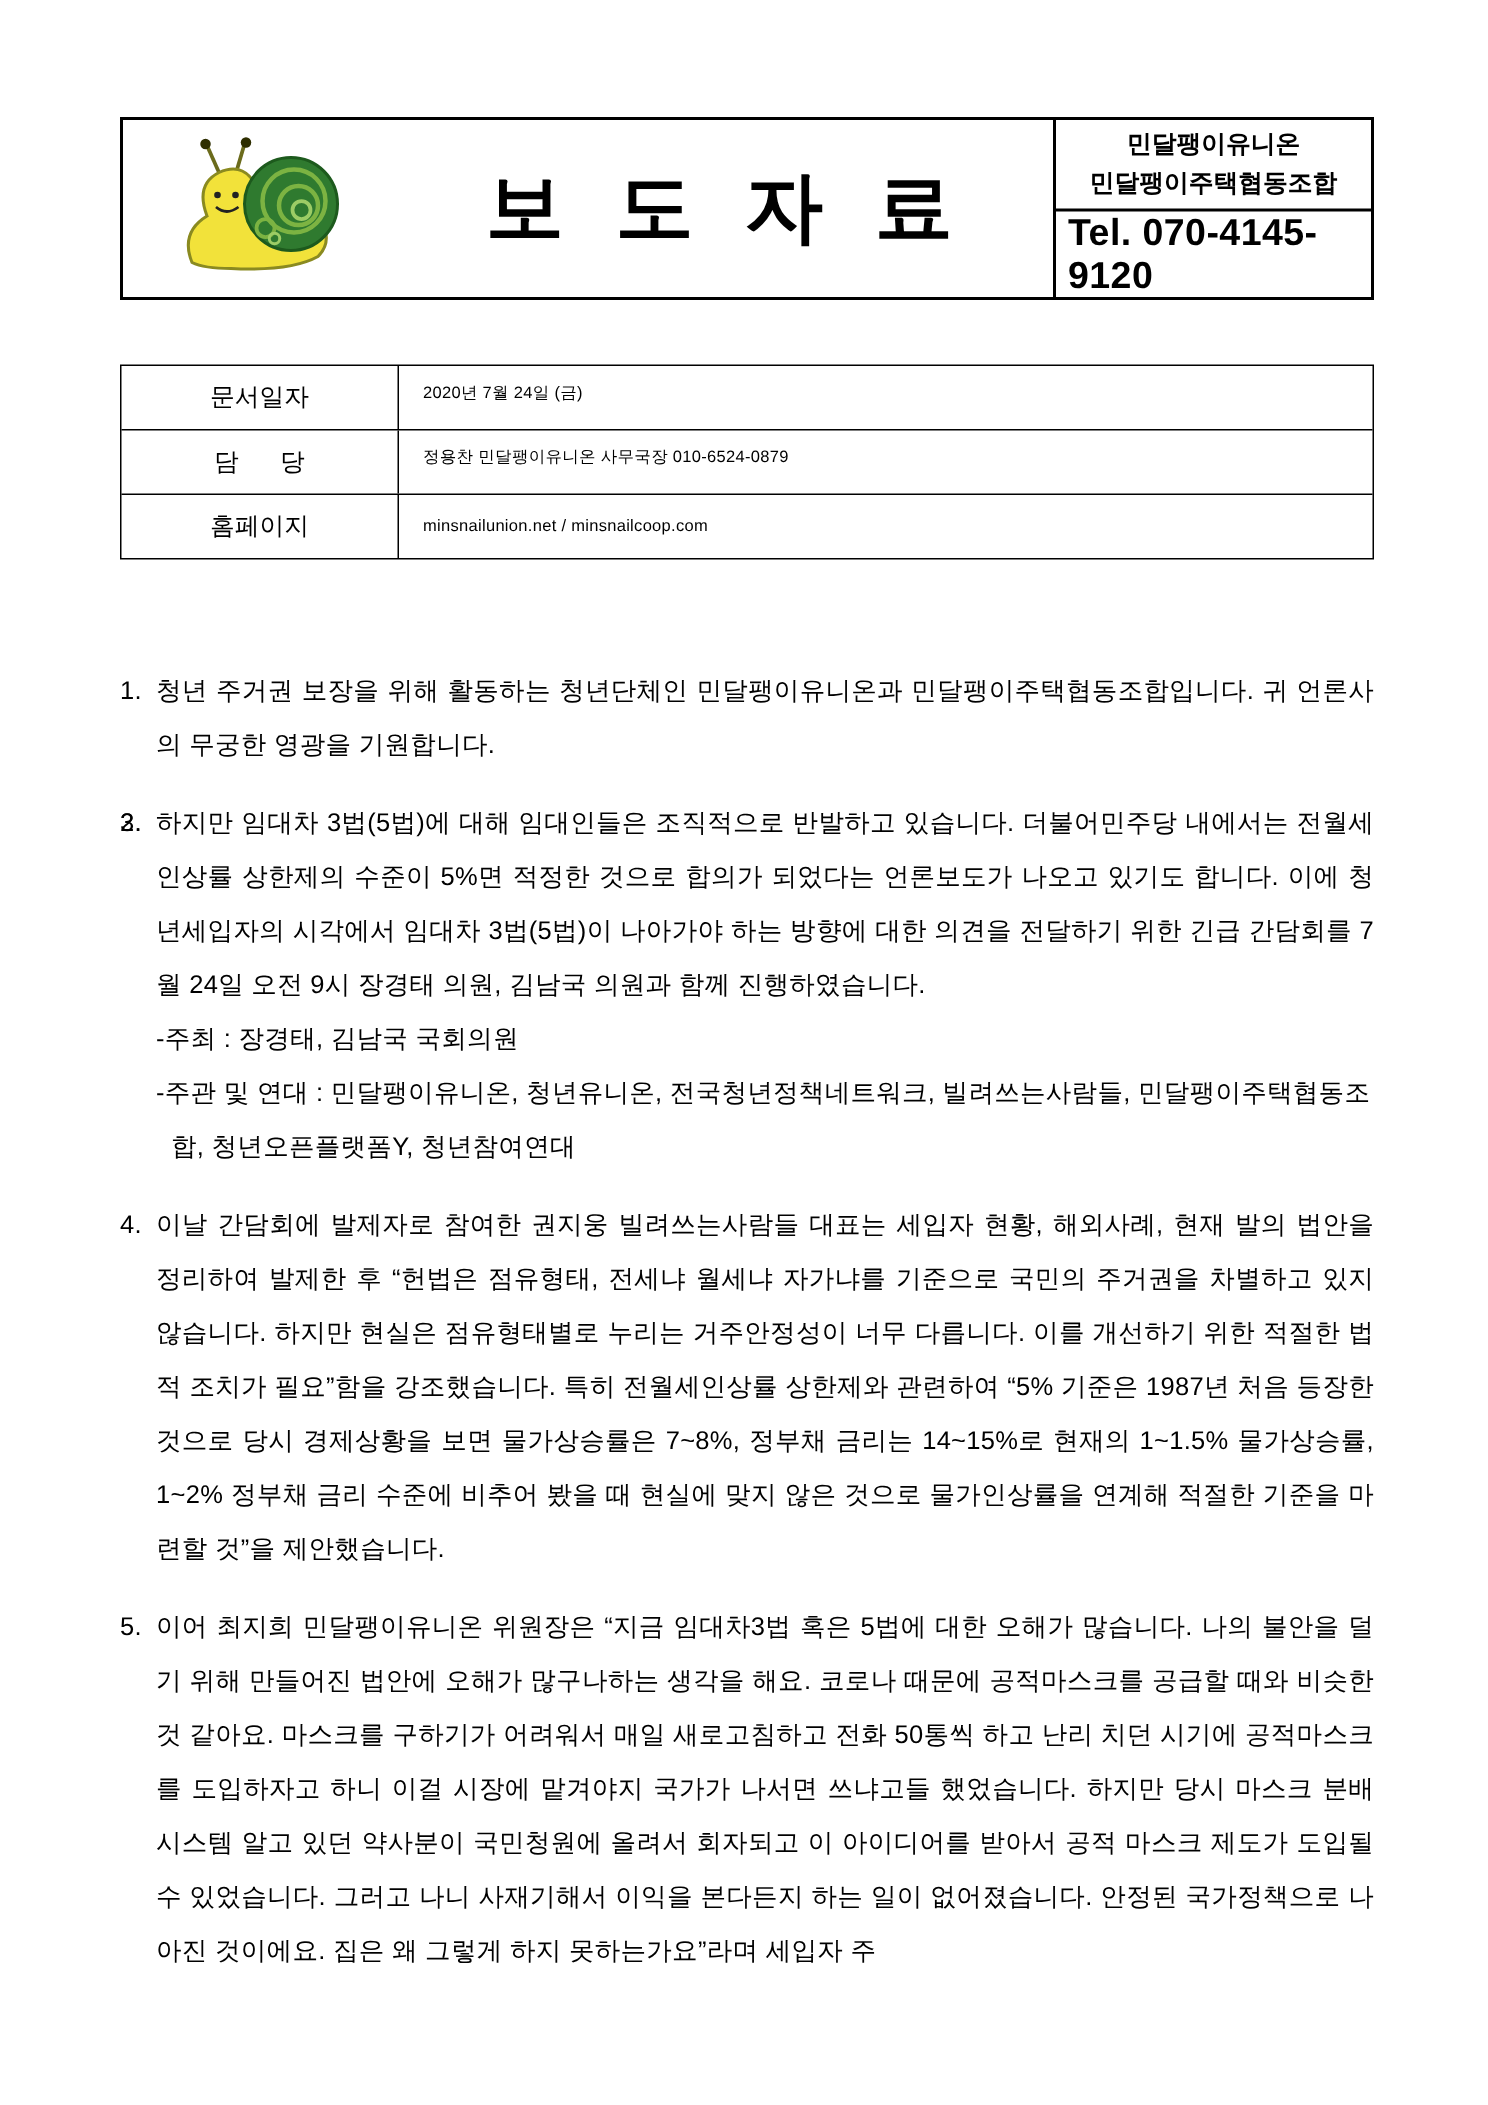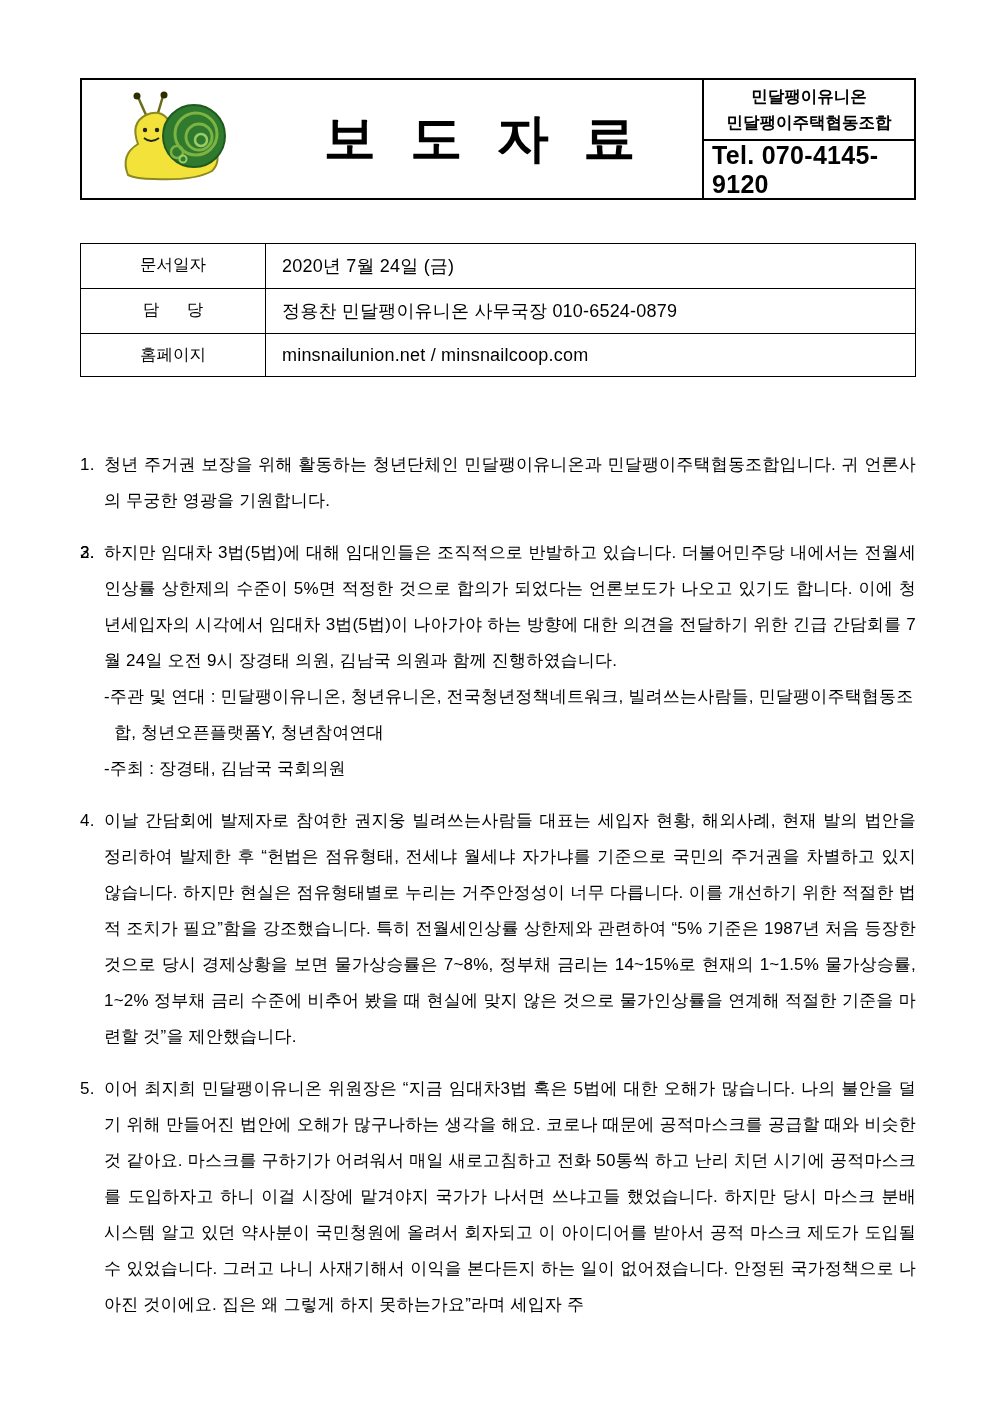--- a/index.html
+++ b/index.html
@@ -89,21 +89,21 @@
     flex-shrink: 0;
     border-right: 1.5px solid #000;
     text-align: center;
     padding: 10px 0;
     font-size: 16.5px;
     white-space: pre;
   }
   .info-value {
     flex: 1;
     padding: 10px 16px;
-    font-size: 18px;
+    font-size: 11px;
     letter-spacing: 0.2px;
   }
 
   
   .body-section {
     margin-top: 70px;
   }
   .para {
     position: relative;
     padding-left: 24px;
@@ -190,22 +190,22 @@
       <span>청년 주거권 보장을 위해 활동하는 청년단체인 민달팽이유니온과 민달팽이주택협동조합입니다. 귀 언론사의 무궁한 영광을 기원합니다.</span>
     </div>
 
     <div class="para">
       <span class="para-num">2.</span>
     </div>
 
     <div class="para">
       <span class="para-num">3.</span>
       <span>하지만 임대차 3법(5법)에 대해 임대인들은 조직적으로 반발하고 있습니다. 더불어민주당 내에서는 전월세인상률 상한제의 수준이 5%면 적정한 것으로 합의가 되었다는 언론보도가 나오고 있기도 합니다. 이에 청년세입자의 시각에서 임대차 3법(5법)이 나아가야 하는 방향에 대한 의견을 전달하기 위한 긴급 간담회를 7월 24일 오전 9시 장경태 의원, 김남국 의원과 함께 진행하였습니다.</span>
+      <div class="sub-line">-주최 : 장경태, 김남국 국회의원</div>
       <div class="sub-line">-주관 및 연대 : 민달팽이유니온, 청년유니온, 전국청년정책네트워크, 빌려쓰는사람들, 민달팽이주택협동조합, 청년오픈플랫폼Y, 청년참여연대</div>
-      <div class="sub-line">-주최 : 장경태, 김남국 국회의원</div>
     </div>
 
     <div class="para">
       <span class="para-num">4.</span>
       <span>이날 간담회에 발제자로 참여한 권지웅 빌려쓰는사람들 대표는 세입자 현황, 해외사례, 현재 발의 법안을 정리하여 발제한 후 “헌법은 점유형태, 전세냐 월세냐 자가냐를 기준으로 국민의 주거권을 차별하고 있지 않습니다. 하지만 현실은 점유형태별로 누리는 거주안정성이 너무 다릅니다. 이를 개선하기 위한 적절한 법적 조치가 필요”함을 강조했습니다. 특히 전월세인상률 상한제와 관련하여 “5% 기준은 1987년 처음 등장한 것으로 당시 경제상황을 보면 물가상승률은 7~8%, 정부채 금리는 14~15%로 현재의 1~1.5% 물가상승률, 1~2% 정부채 금리 수준에 비추어 봤을 때 현실에 맞지 않은 것으로 물가인상률을 연계해 적절한 기준을 마련할 것”을 제안했습니다.</span>
     </div>
 
     <div class="para">
       <span class="para-num">5.</span>
       <span>이어 최지희 민달팽이유니온 위원장은 “지금 임대차3법 혹은 5법에 대한 오해가 많습니다. 나의 불안을 덜기 위해 만들어진 법안에 오해가 많구나하는 생각을 해요. 코로나 때문에 공적마스크를 공급할 때와 비슷한 것 같아요. 마스크를 구하기가 어려워서 매일 새로고침하고 전화 50통씩 하고 난리 치던 시기에 공적마스크를 도입하자고 하니 이걸 시장에 맡겨야지 국가가 나서면 쓰냐고들 했었습니다. 하지만 당시 마스크 분배 시스템 알고 있던 약사분이 국민청원에 올려서 회자되고 이 아이디어를 받아서 공적 마스크 제도가 도입될 수 있었습니다. 그러고 나니 사재기해서 이익을 본다든지 하는 일이 없어졌습니다. 안정된 국가정책으로 나아진 것이에요. 집은 왜 그렇게 하지 못하는가요”라며 세입자 주</span>

